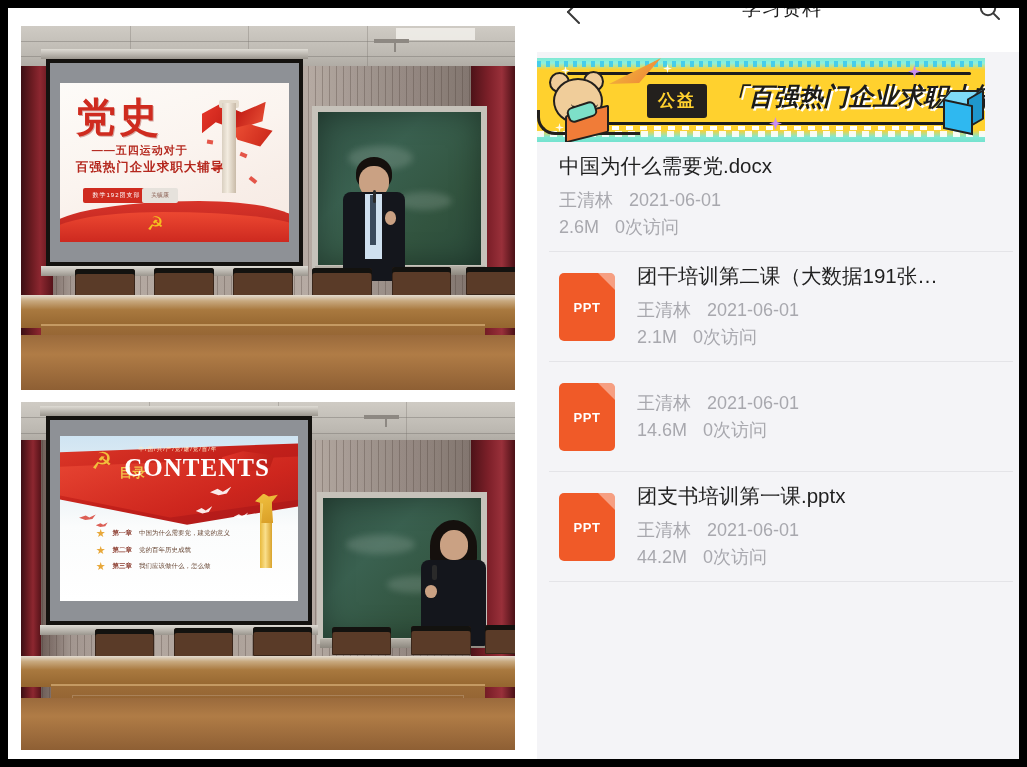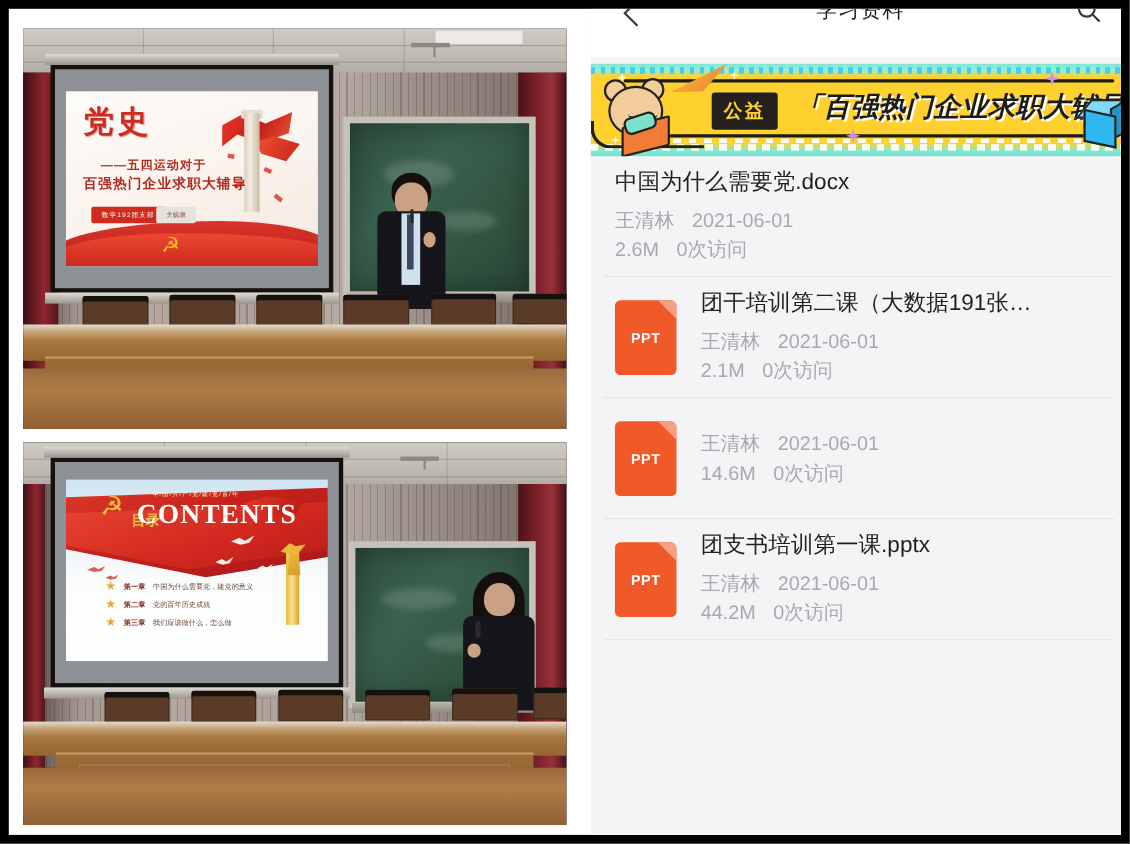--- a/index.html
+++ b/index.html
@@ -136,21 +136,21 @@
     border-radius: 60% 40% 0 0 / 70% 55% 0 0;
   }
   .s1-wave2 {
     position: absolute; left: -5%; bottom: 0; width: 110%; height: 19%;
     background: linear-gradient(180deg,#ef4a32 0%, #cf2a20 100%);
     border-radius: 48% 58% 0 0 / 80% 60% 0 0;
     opacity: .92;
   }
   .s1-title {
     position: absolute; left: 7%; top: 9%;
-    font-size: 28px; font-weight: 700; color: #cf2b1f;
+    font-size: 40px; font-weight: 700; color: #cf2b1f;
     letter-spacing: 3px; line-height: 1;
     text-shadow: 1px 1px 0 rgba(140,20,12,.35);
   }
   .s1-sub1 {
     position: absolute; left: 14%; top: 38%;
     font-size: 11px; color: #b4271d; font-weight: 700; letter-spacing: 1px;
   }
   .s1-sub2 {
     position: absolute; left: 7%; top: 48%;
     font-size: 12.5px; color: #b4271d; font-weight: 700; letter-spacing: 1px;
@@ -336,21 +336,21 @@
 
   .banner-wrap {
     position: absolute; left: 0; top: 44px;
     width: 490px; height: 90px;
     background: #f4f4f7;
     padding-top: 6px;
     box-sizing: border-box;
   }
   .banner {
     position: relative;
-    width: 490px; height: 84px;
+    width: 448px; height: 84px;
     background: linear-gradient(180deg,#7fe8d4 0%, #8ef0dc 6%, #ffd12e 14%,
                 #ffd12e 86%, #7fe8d4 94%, #74e2cf 100%);
     overflow: hidden;
     text-align: center;
   }
   .bn-dots {
     position: absolute; left: 0; right: 0; top: 3px; height: 6px;
     background: repeating-linear-gradient(90deg,
       #38c8f0 0 4px, transparent 4px 9px);
     opacity: .85;

